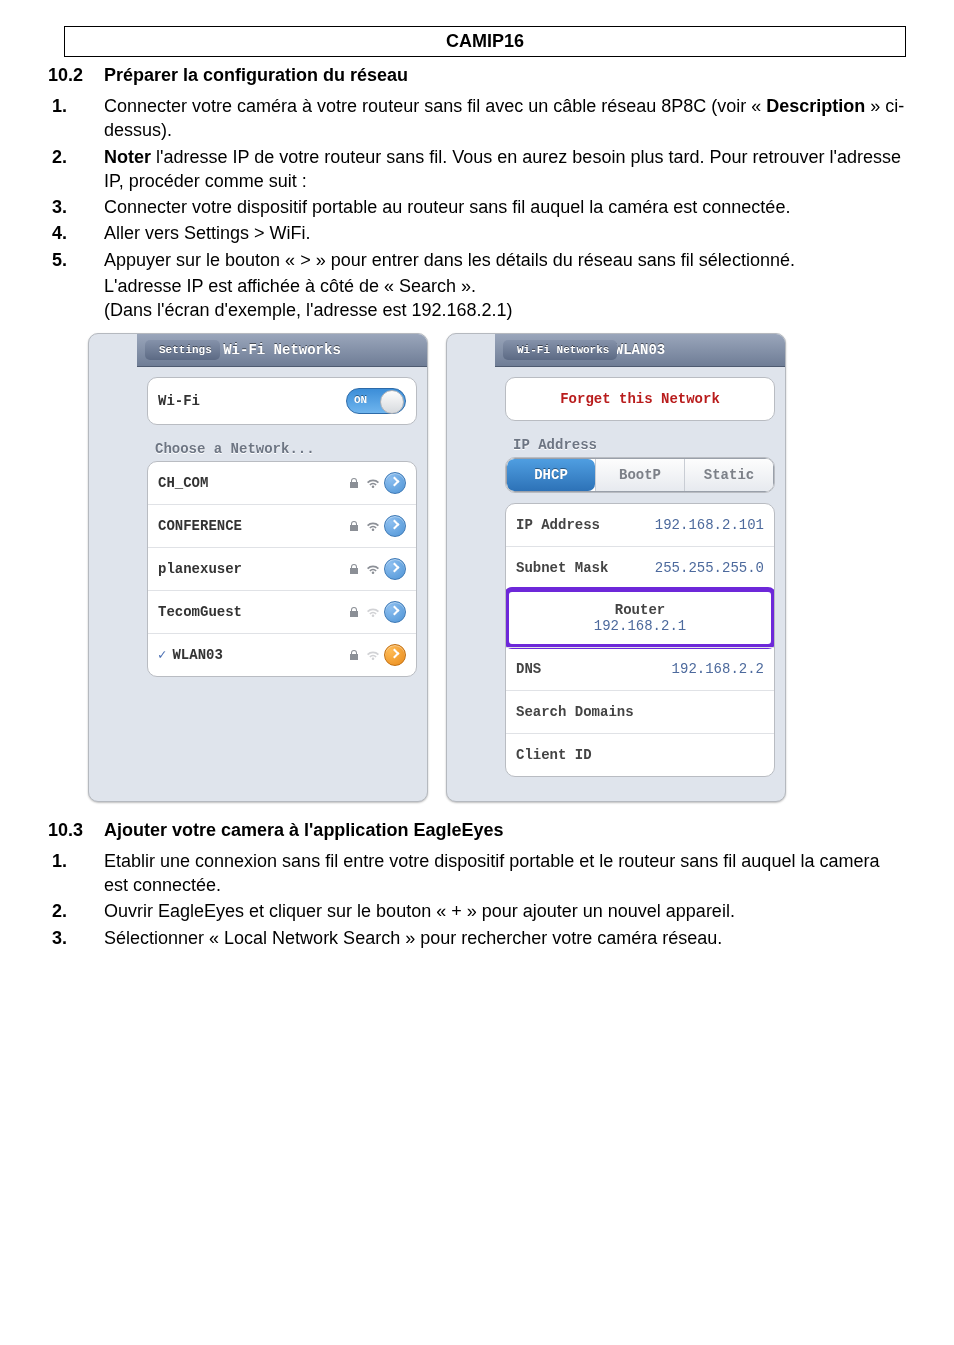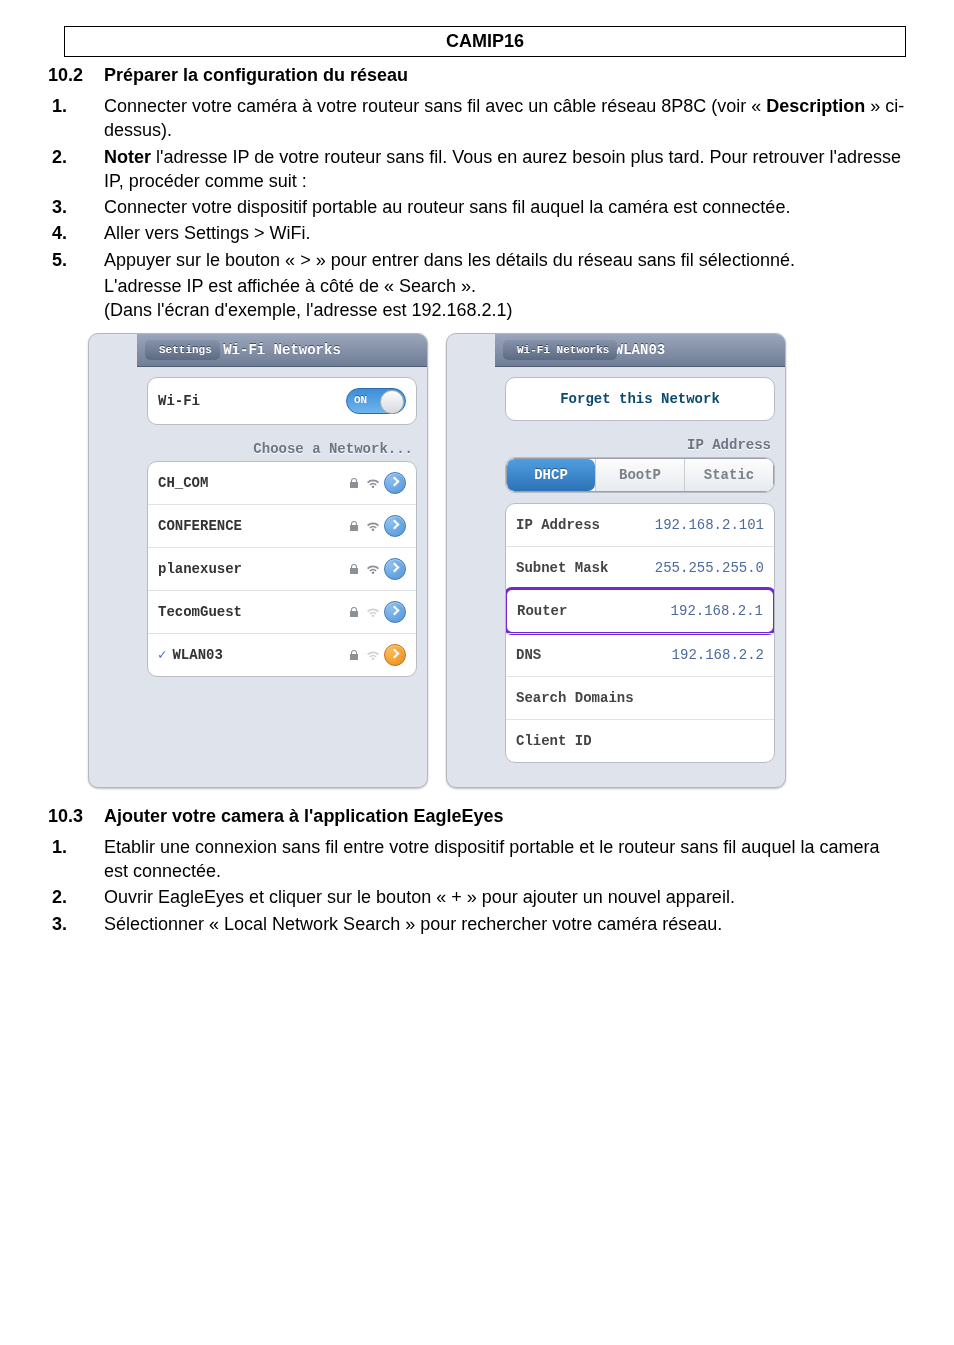--- a/index.html
+++ b/index.html
@@ -124,21 +124,20 @@
     align-items: center;
     gap: 6px;
     color: #6c6f75;
   }
   .ios-section-label {
     color: #6d7583;
     font-weight: bold;
     text-shadow: 0 1px 0 #fff;
     padding: 6px 4px 4px 8px;
     font-size: 14px;
-    text-align: right;
   }
   .toggle-on {
     display: inline-block;
     width: 58px; height: 24px;
     border-radius: 14px;
     background: linear-gradient(#3c8ed8, #6fb5ee);
     border: 1px solid #2d6aa8;
     position: relative;
     color: #fff;
     font-size: 11px;
@@ -202,28 +201,29 @@
   .seg-control .seg:first-child { border-left: none; border-radius: 7px; }
   .seg-control .seg.selected {
     color: #fff;
     text-shadow: 0 -1px 0 rgba(0,0,0,.4);
     background: linear-gradient(#4f9ee1,#2d72b7);
   }
   .kv-row { justify-content: space-between; }
   .kv-row .k { font-weight: bold; color: #444; }
   .kv-row .v { color: #4d6a9d; text-align: right; }
   .router-highlight {
-    border: 3px solid #6d28d9;
+    border: 5px solid #6d28d9;
     border-radius: 8px;
     margin: -2px;
+    flex-direction: column;
   }
   .center-bold {
     text-align: right;
     font-weight: bold;
-    color: #0c4a6e;
+    color: #b91c1c;
     padding: 10px 0;
   }
   .big-gap { height: 420px; }
 </style>
 </head>
 <body>
 
 <div class="page">
 
   <div class="title-box">CAMIP16</div>

